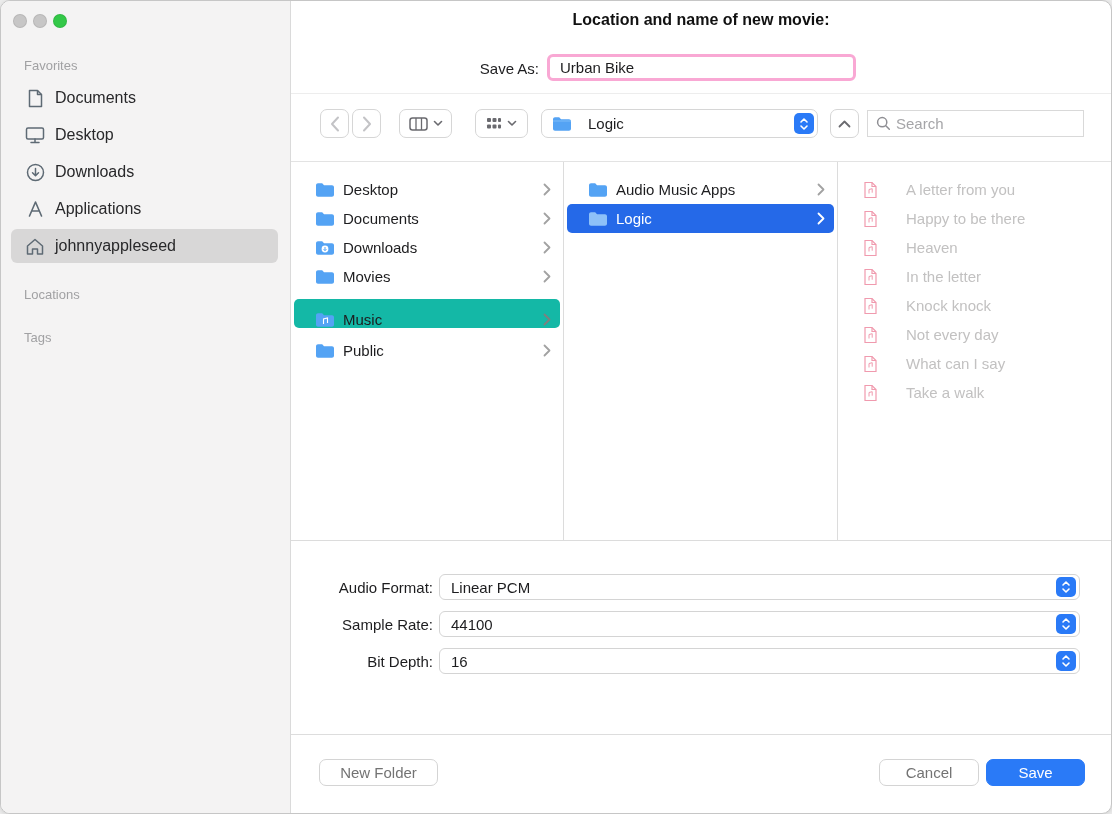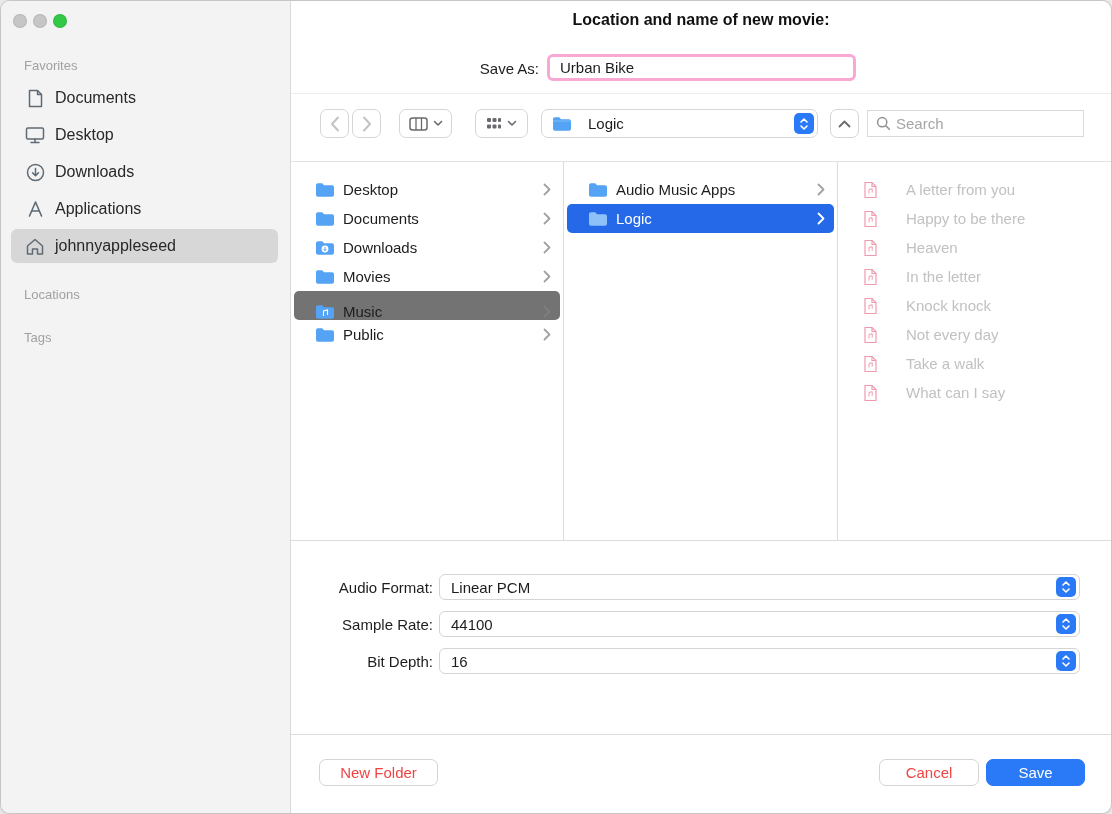--- a/index.html
+++ b/index.html
@@ -19,29 +19,29 @@
 .tbtn{position:absolute;top:108px;height:29px;background:#fff;border:1px solid #d6d6d6;border-radius:7px;display:flex;align-items:center;justify-content:center;color:#6a6a6f;gap:5px}
 .path-popup{position:absolute;top:108px;left:540px;width:277px;height:29px;background:#fff;border:1px solid #d6d6d6;border-radius:7px;display:flex;align-items:center;padding-left:10px;font-size:15px}
 .popup-cap{position:absolute;right:3px;top:3px;width:20px;height:21px;background:#2a7af7;border-radius:5px;display:flex;align-items:center;justify-content:center}
 .search{position:absolute;top:109px;left:866px;width:217px;height:27px;background:#fff;border:1px solid #d9d9d9;border-radius:0;display:flex;align-items:center;padding-left:8px;gap:5px}
 .search input{border:none;outline:none;flex:1;font-size:15px;font-family:inherit;background:transparent;min-width:0}
 .search input::placeholder{color:#a5a5a8}
 .browser{position:absolute;left:290px;right:0;top:160px;height:380px;border-top:1px solid #e3e3e3;border-bottom:1px solid #dcdcdc}
 .bcol{position:absolute;top:0;bottom:0;padding-top:13px}
 .brow{height:29px;display:flex;align-items:center;padding:0 12px 0 24px;font-size:15px;color:#1d1d1f}
 .brow .chev{margin-left:auto;color:#a2a2a2;display:flex}
-.brow.sel-gray{background:#737373;border-radius:5px;margin:0 3px;padding:12px 9px 0 21px}
+.brow.sel-gray{background:#14b8a6;border-radius:5px;margin:8px 3px;padding:12px 9px 0 21px}
 .brow.sel-blue{background:#2569e8;border-radius:5px;margin:0 3px;padding:0 9px 0 21px;color:#fff}
 .brow.sel-blue .chev{color:#fff}
 .fico{margin-right:8px;display:flex;flex:0 0 auto}
 .file-row{height:29px;display:flex;align-items:center;padding-left:25px;font-size:15px;color:#c2c1c1;gap:20px}
 .f-label{position:absolute;width:144px;left:288px;text-align:right;font-size:15px}
 .f-select{position:absolute;left:438px;width:641px;height:26px;background:#fff;border:1px solid #d4d4d4;border-radius:6px;font-size:15px;display:flex;align-items:center;padding-left:11px}
 .f-select .popup-cap{top:2px;height:20px;right:3px}
-.btn{position:absolute;top:758px;height:27px;background:#fff;border:1px solid #d4d4d4;border-radius:7px;font-size:15px;display:flex;align-items:center;justify-content:center;color:#ef4444}
+.btn{position:absolute;top:758px;height:27px;background:#fff;border:1px solid #d4d4d4;border-radius:7px;font-size:15px;display:flex;align-items:center;justify-content:center;color:#737373}
 .btn.primary{background:#2a7af7;border-color:#2a7af7;color:#fff}
 .hline{position:absolute;left:290px;right:0;height:1px;background:#ddd}
 </style>
 </head>
 <body>
 
 <div class="window">
 
   <div class="sidebar">
     <span class="tl" style="left:12px;background:#c7c6c6"></span>
@@ -359,31 +359,31 @@
           <span>Not every day</span>
         </div>
       <div class="file-row">
           <span class="fico">
             <svg width="15" height="18" viewBox="0 0 15 18">
               <path d="M2 1.5 h7 l4 4 v11 h-11 z" fill="#fff" stroke="#f09aae" stroke-width="1.2"></path>
               <path d="M9 1.5 v4 h4" fill="none" stroke="#f09aae" stroke-width="1.2"></path>
               <path d="M6 12.5 v-4 l3.2 -.8 v4" fill="none" stroke="#f09aae" stroke-width="1"></path>
             </svg>
           </span>
+          <span>What can I say</span>
+        </div>
+      <div class="file-row">
+          <span class="fico">
+            <svg width="15" height="18" viewBox="0 0 15 18">
+              <path d="M2 1.5 h7 l4 4 v11 h-11 z" fill="#fff" stroke="#f09aae" stroke-width="1.2"></path>
+              <path d="M9 1.5 v4 h4" fill="none" stroke="#f09aae" stroke-width="1.2"></path>
+              <path d="M6 12.5 v-4 l3.2 -.8 v4" fill="none" stroke="#f09aae" stroke-width="1"></path>
+            </svg>
+          </span>
           <span>Take a walk</span>
-        </div>
-      <div class="file-row">
-          <span class="fico">
-            <svg width="15" height="18" viewBox="0 0 15 18">
-              <path d="M2 1.5 h7 l4 4 v11 h-11 z" fill="#fff" stroke="#f09aae" stroke-width="1.2"></path>
-              <path d="M9 1.5 v4 h4" fill="none" stroke="#f09aae" stroke-width="1.2"></path>
-              <path d="M6 12.5 v-4 l3.2 -.8 v4" fill="none" stroke="#f09aae" stroke-width="1"></path>
-            </svg>
-          </span>
-          <span>What can I say</span>
         </div>
     </div>
   </div>
 
   <div class="f-label" style="top:578px">Audio Format:</div>
   <div class="f-select" style="top:573px">
     <span>Linear PCM</span>
     <span class="popup-cap">
         <svg width="10" height="14" viewBox="0 0 10 14">
           <path d="M2 5 L5 2 L8 5 M2 9 L5 12 L8 9" fill="none" stroke="#fff" stroke-width="1.6" stroke-linecap="round" stroke-linejoin="round"></path>

